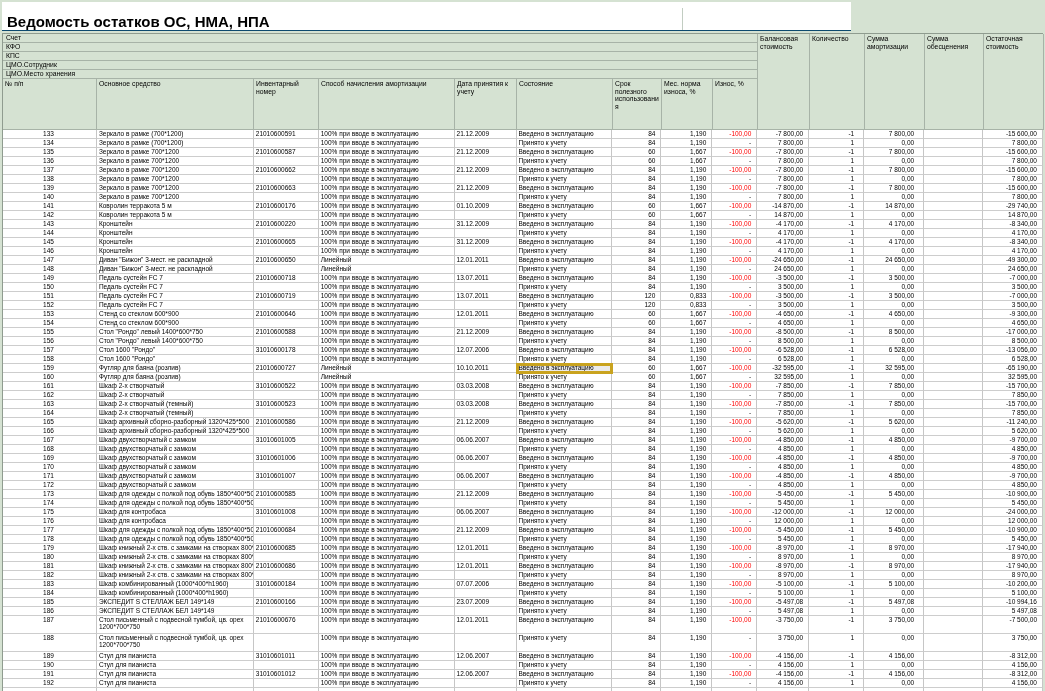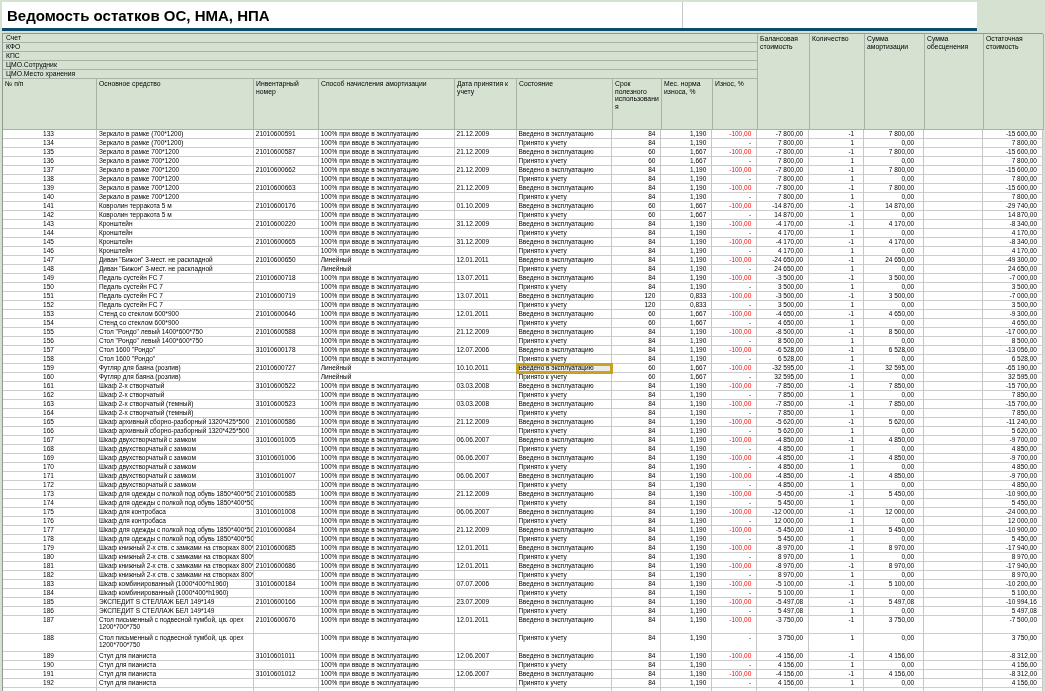--- a/index.html
+++ b/index.html
@@ -1,21 +1,21 @@
 <!DOCTYPE html>
 <html><head>
 <meta charset="utf-8">
 <style>
   * { box-sizing: border-box; margin: 0; padding: 0; }
   html,body { width:1045px; height:691px; overflow:hidden; }
   body { font-family:"Liberation Sans", sans-serif; background:#ffffff; }
   .sheet { position:absolute; left:0; top:0; width:1045px; height:691px; background:#d5e2d2; overflow:hidden; }
 
   
-  .titleband { position:absolute; left:2px; top:2px; width:975px; height:29px; background:#ffffff; display:flex; border-bottom:3px solid #0c4a6e; }
+  .titleband { position:absolute; left:2px; top:2px; width:849px; height:29px; background:#ffffff; display:flex; border-bottom:1px solid #0c4a6e;align-items:flex-end; }
   .title-cell { width:681px; border-right:1px solid #c2cdc2; padding:5px 0 0 5px; font-size:15px; font-weight:bold; color:#000; white-space:nowrap; overflow:hidden; }
   .title-rest { flex:1; }
 
   
   .grid { position:absolute; left:2px; top:33px; width:1041px; background:#ffffff; border-left:1px solid #8f9c8f; border-top:1px solid #8f9c8f; font-size:6.5px; color:#000; }
 
   .hdr { display:flex; background:#d5e2d2; }
   .hdr-left { width:755px; }
   .hdr-right { width:286px; display:flex; }
 

